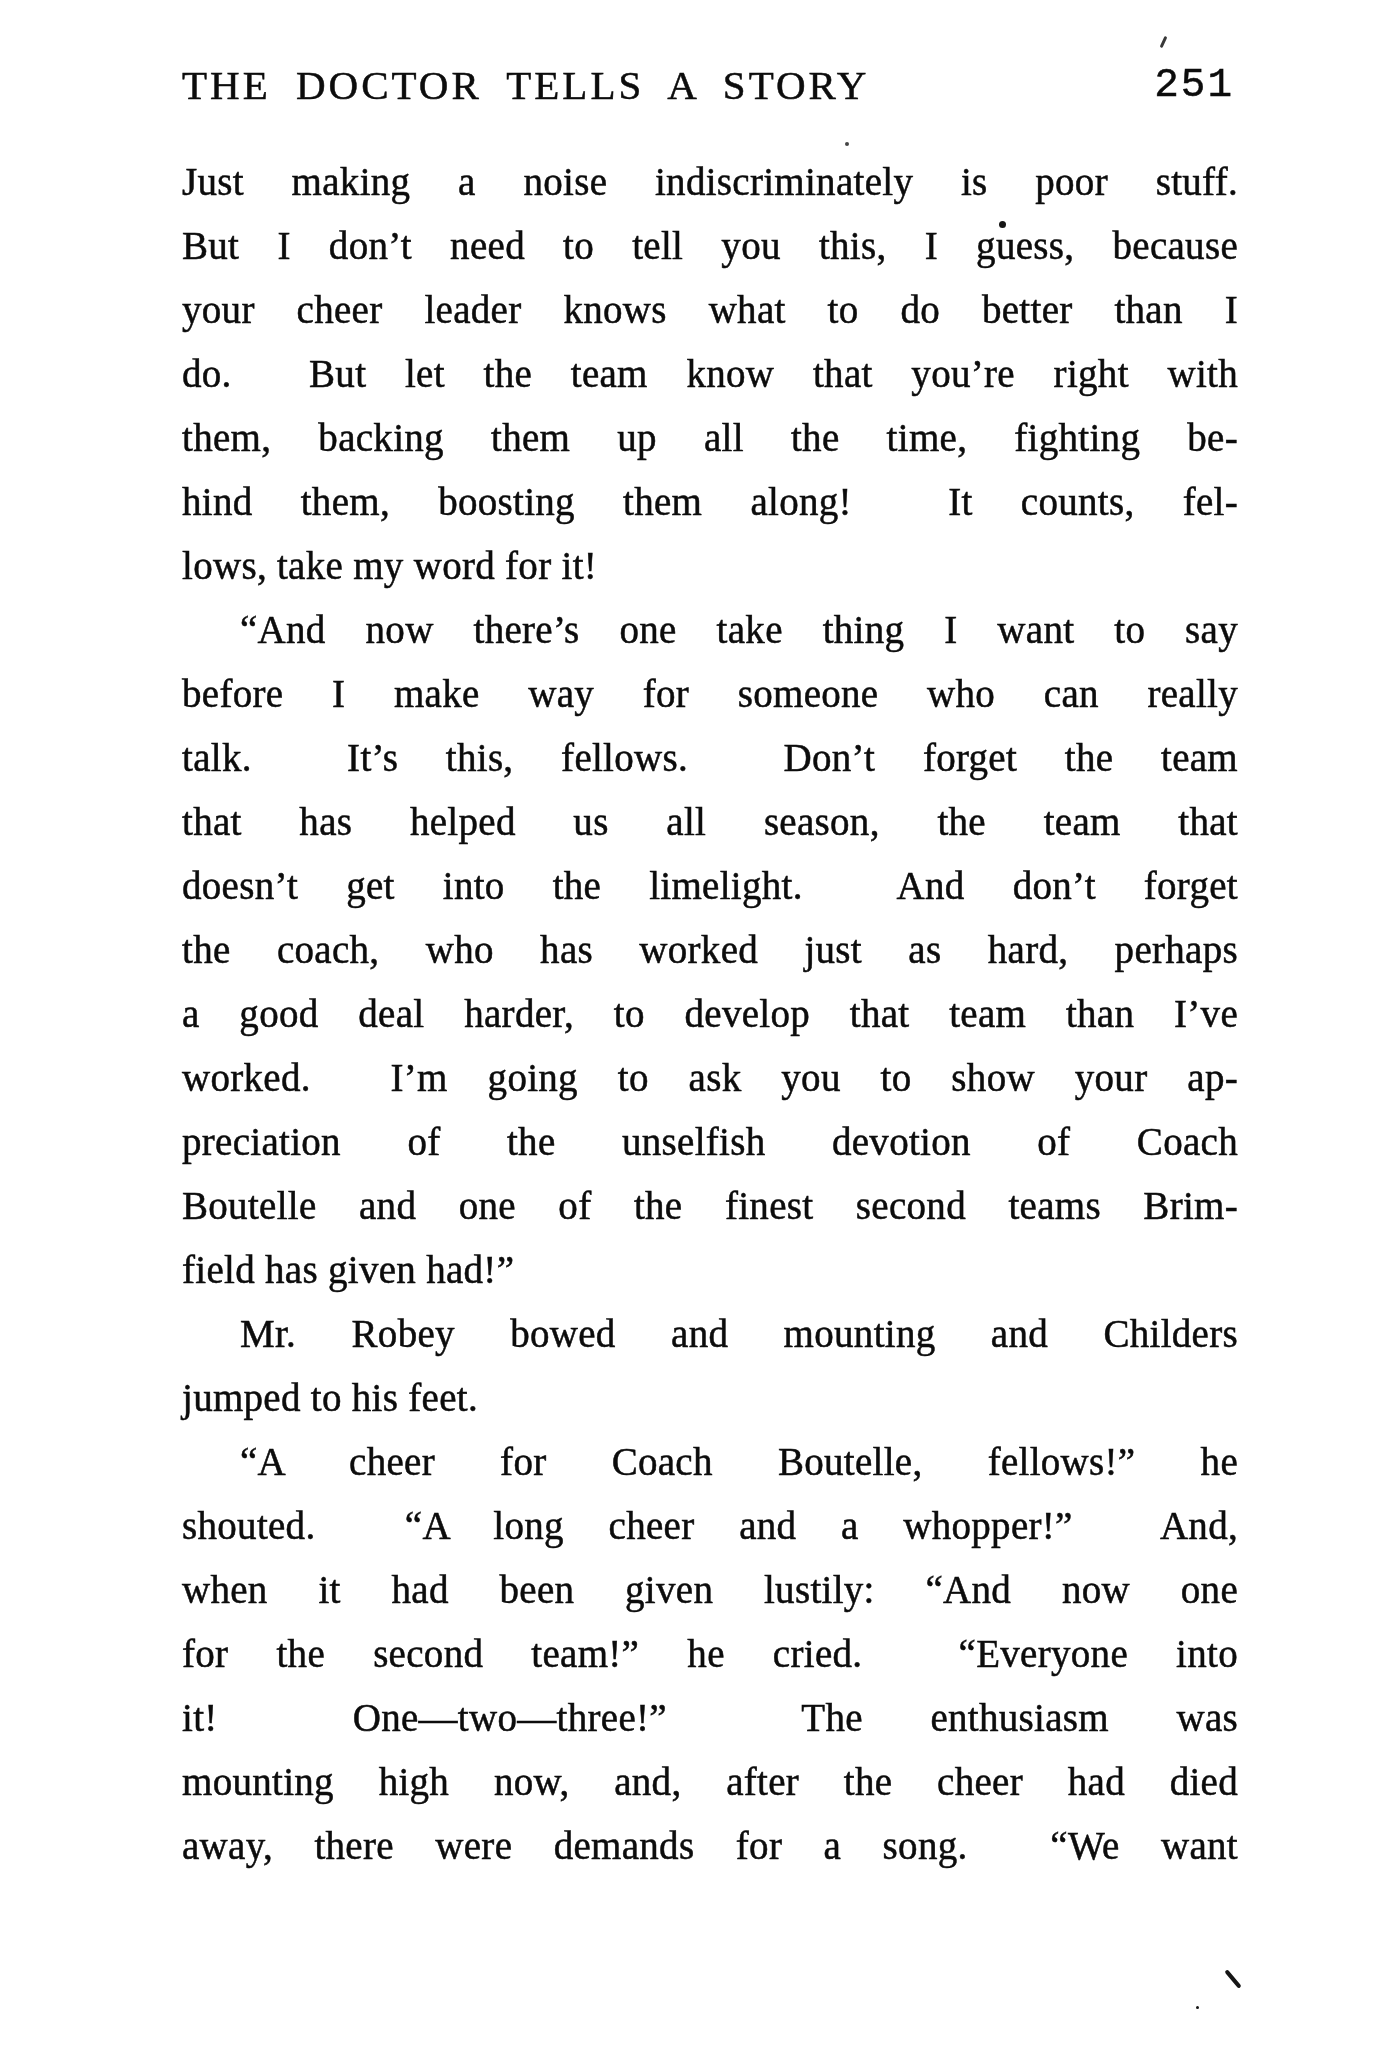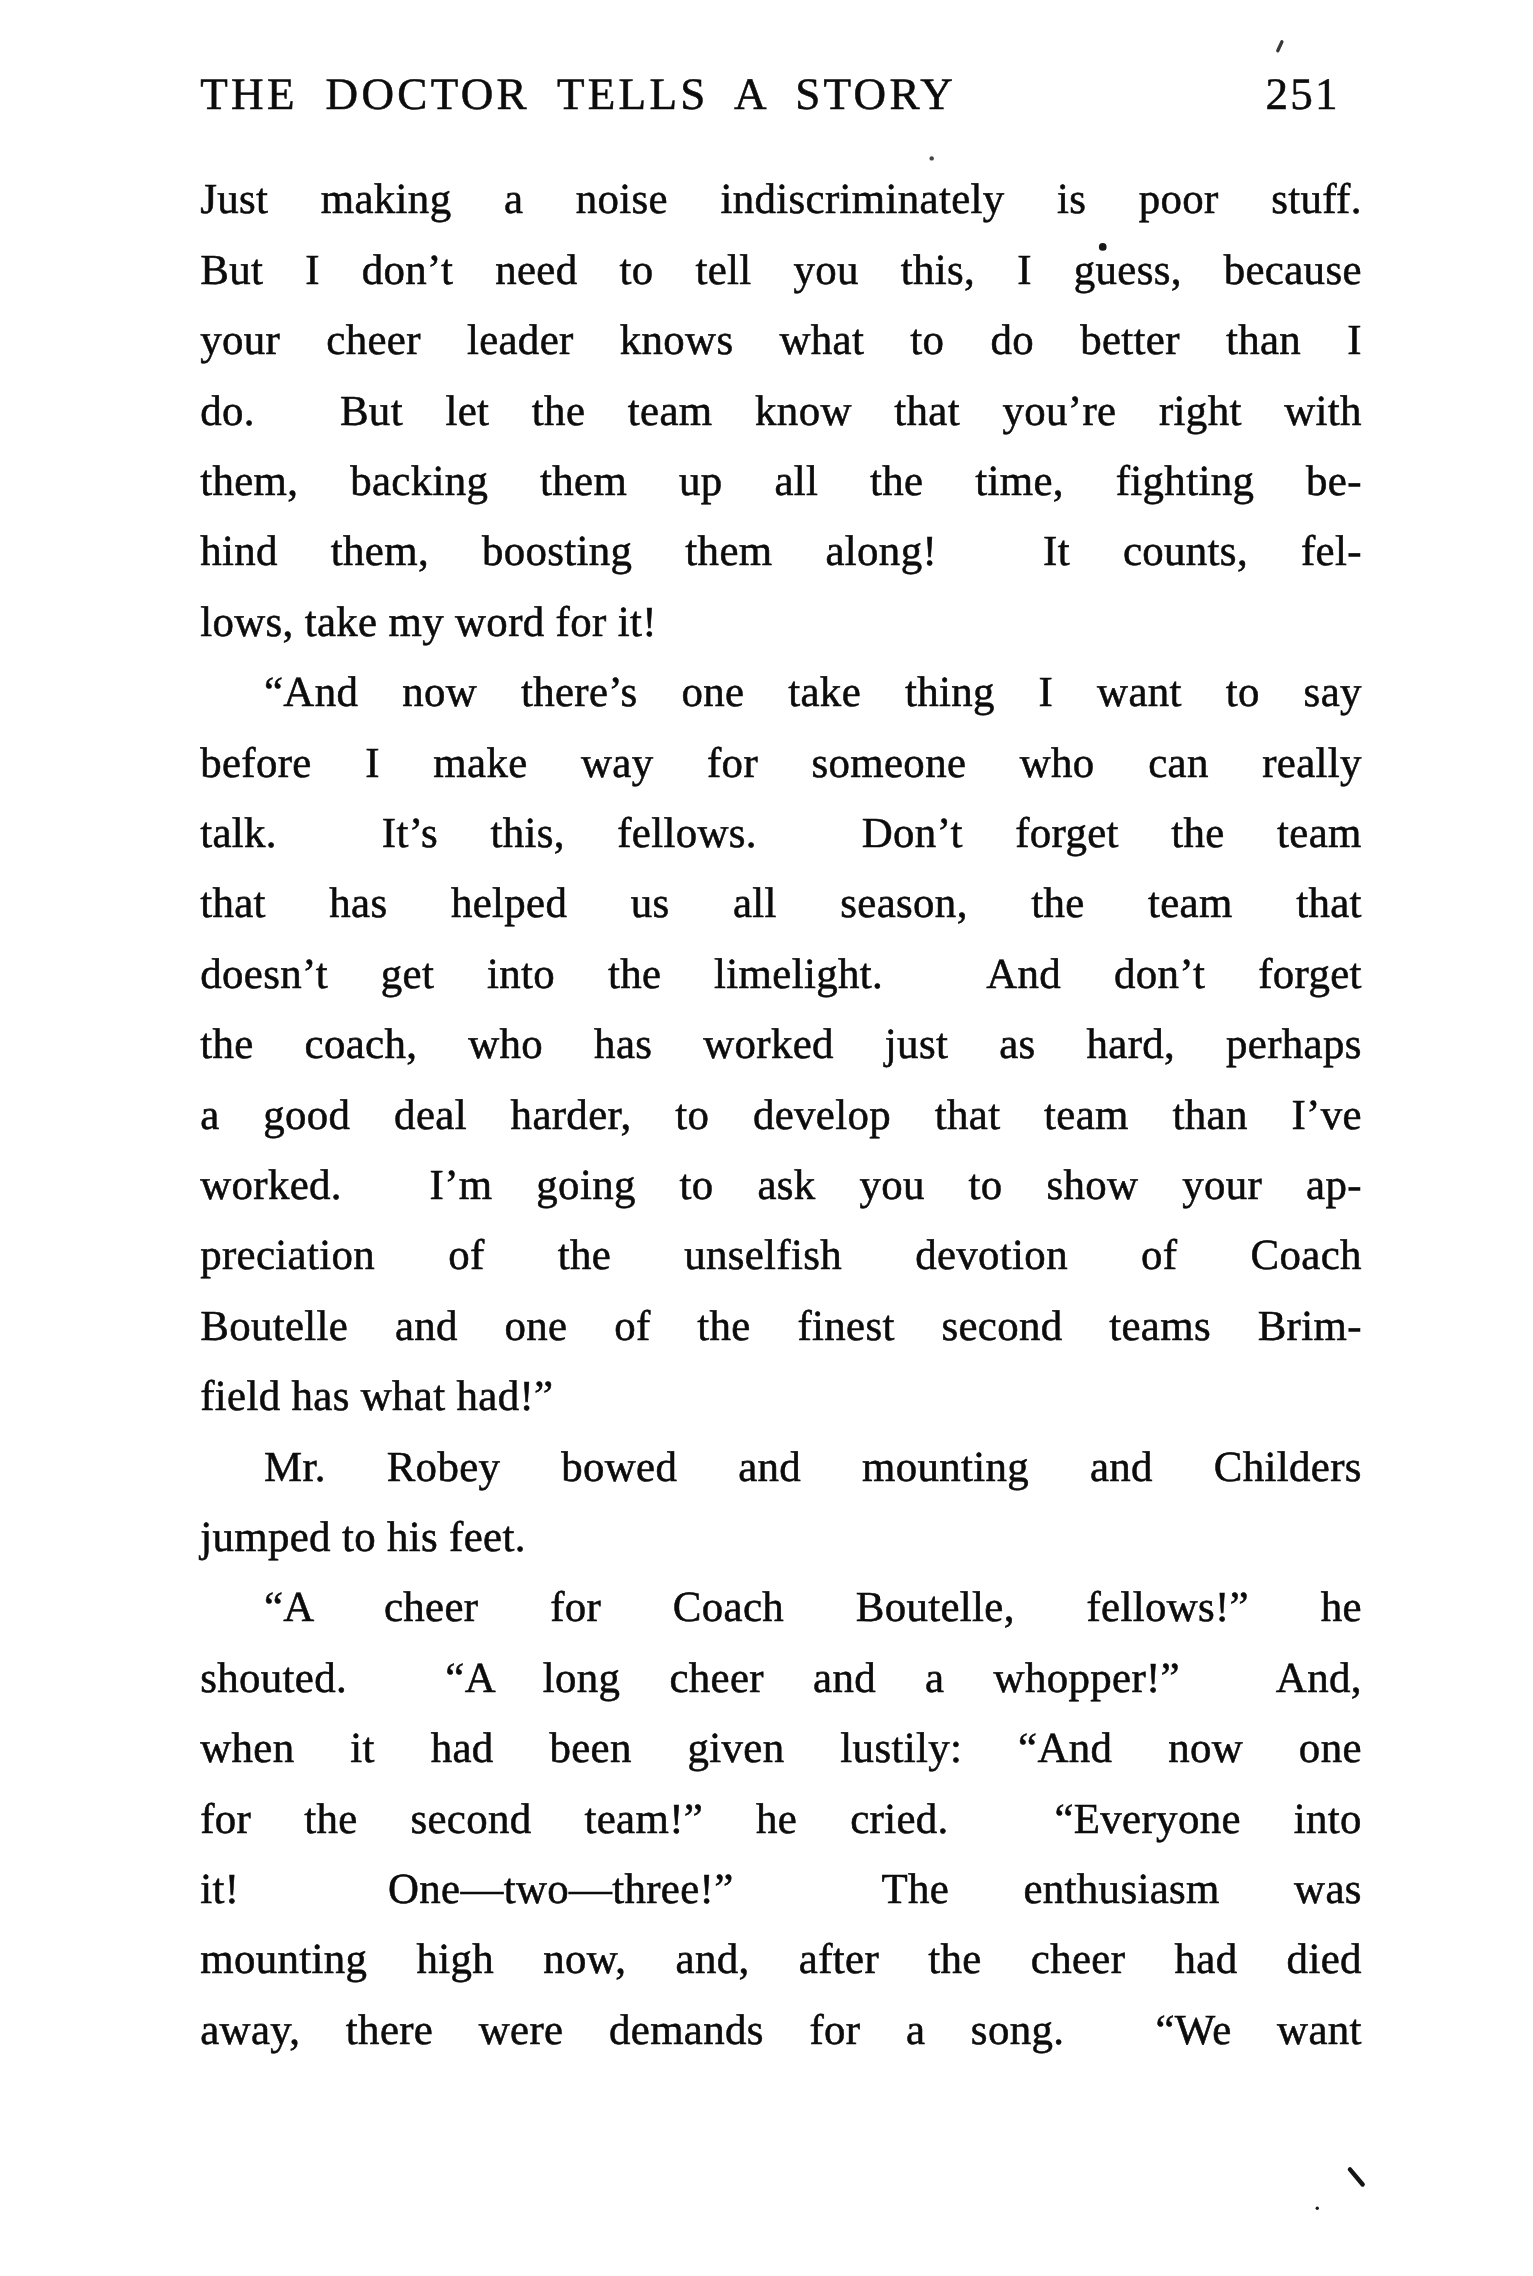--- a/index.html
+++ b/index.html
@@ -25,23 +25,24 @@
     font-size: 41px;
     line-height: 46px;
     letter-spacing: 3px;
     word-spacing: 12px;
     text-align: left;
     -webkit-text-stroke: 0.5px currentColor;
     white-space: nowrap;
   }
   .running-head .folio {
     position: absolute;
-    right: 20px;
+    right: 4px;
     top: 0;
     letter-spacing: 2px;
+    font-family: Liberation Mono, monospace;
   }
   .text-block {
     position: absolute;
     top: 150px;
     left: 182px;
     width: 1056px;
     font-size: 39px;
     line-height: 64px;
     letter-spacing: 0.3px;
     -webkit-text-stroke: 0.5px currentColor;
@@ -90,21 +91,21 @@
       <div class="line indent just">“And now there’s one take thing I want to say</div>
       <div class="line just">before I make way for someone who can really</div>
       <div class="line just">talk.&nbsp; It’s this, fellows.&nbsp; Don’t forget the team</div>
       <div class="line just">that has helped us all season, the team that</div>
       <div class="line just">doesn’t get into the limelight.&nbsp; And don’t forget</div>
       <div class="line just">the coach, who has worked just as hard, perhaps</div>
       <div class="line just">a good deal harder, to develop that team than I’ve</div>
       <div class="line just">worked.&nbsp; I’m going to ask you to show your ap-</div>
       <div class="line just">preciation of the unselfish devotion of Coach</div>
       <div class="line just">Boutelle and one of the finest second teams Brim-</div>
-      <div class="line">field has what had!”</div>
+      <div class="line">field has given had!”</div>
       <div class="line indent just">Mr. Robey bowed and mounting and Childers</div>
       <div class="line">jumped to his feet.</div>
       <div class="line indent just">“A cheer for Coach Boutelle, fellows!” he</div>
       <div class="line just">shouted.&nbsp; “A long cheer and a whopper!”&nbsp; And,</div>
       <div class="line just">when it had been given lustily: “And now one</div>
       <div class="line just">for the second team!” he cried.&nbsp; “Everyone into</div>
       <div class="line just">it!&nbsp; One—two—three!”&nbsp; The enthusiasm was</div>
       <div class="line just">mounting high now, and, after the cheer had died</div>
       <div class="line just">away, there were demands for a song.&nbsp; “We want</div>
     </div>

